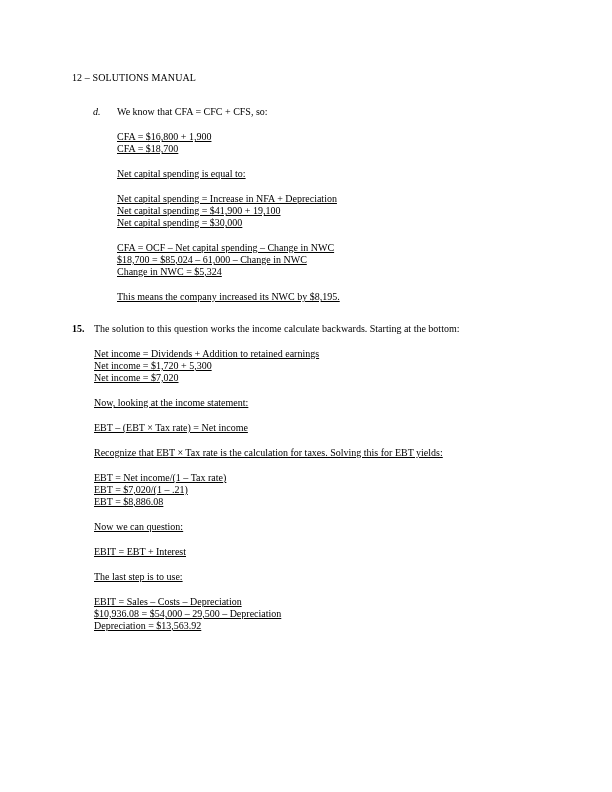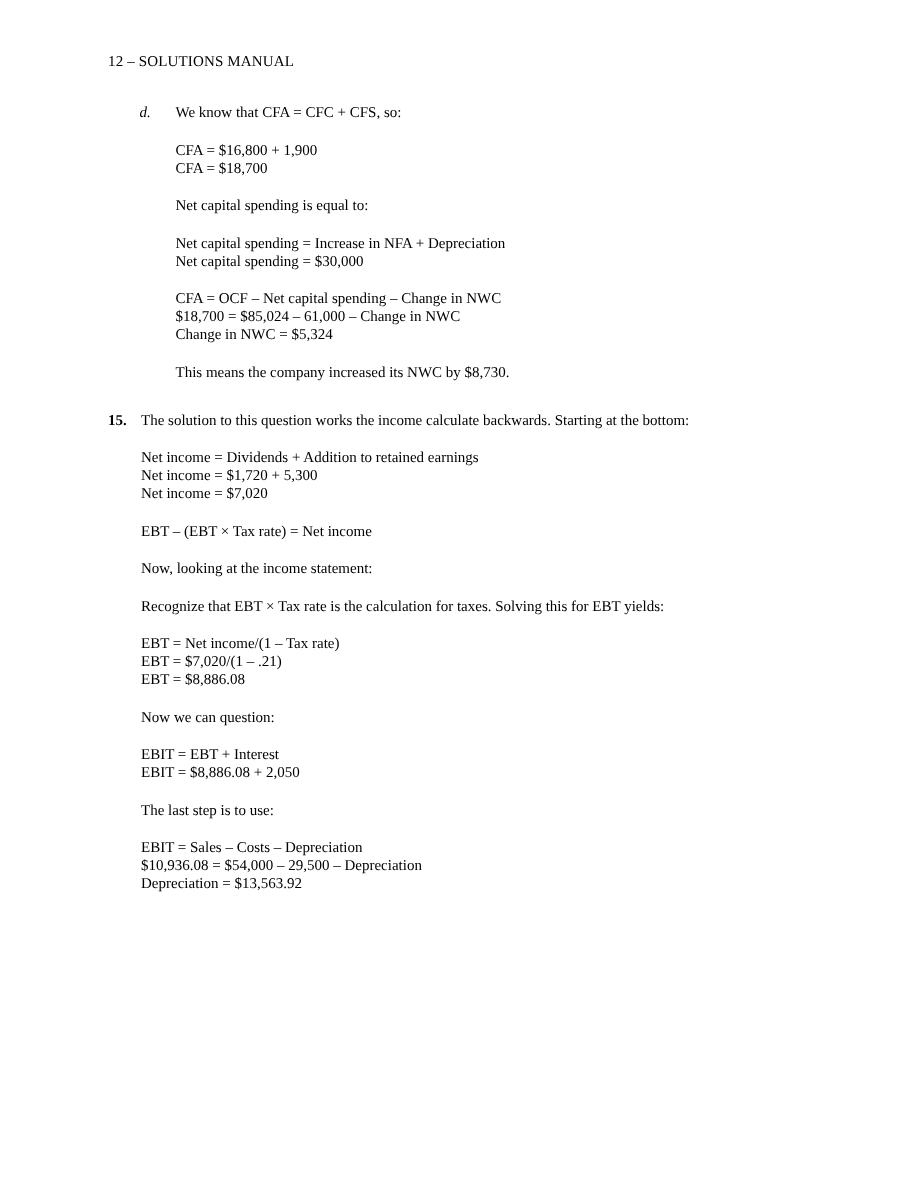--- a/index.html
+++ b/index.html
@@ -6,20 +6,21 @@
   .page {
     position: relative;
     width: 612px;
     height: 668px;
     background: #ffffff;
     color: #000000;
     font-family: "Liberation Serif", serif;
     font-size: 10px;
     line-height: 12px;
     overflow: hidden;
+    margin-top: 36px;
   }
   .page-header {
     position: absolute;
     top: 36px;
     left: 72px;
     letter-spacing: 0.1px;
   }
   .content {
     position: absolute;
     top: 70px;
@@ -27,21 +28,21 @@
     width: 468px;
   }
   .item { display: flex; align-items: flex-start; }
   .item .label { flex: none; }
   .item .body { flex: 1; min-width: 0; }
   .item-d { margin-left: 21px; }
   .item-d > .label { width: 24px; font-style: italic; }
   .item-15 { margin-top: 20px; }
   .item-15 > .label { width: 22px; font-weight: bold; }
   p, .block { margin: 0; }
-  .body > * + * { margin-top: 13px; }
+  .body > * + * { margin-top: 13px; text-decoration: underline; }
   .block div { white-space: pre; }
   .brand-badge {
     position: absolute;
     left: 489px;
     top: 747px;
     width: 84px;
     height: 26px;
     background: #14141d;
     border-radius: 6px;
     display: flex;
@@ -83,52 +84,52 @@
         <p>We know that CFA = CFC + CFS, so:</p>
         <div class="block">
           <div>CFA = $16,800 + 1,900</div>
           <div>CFA = $18,700</div>
         </div>
         <div class="block">
           <div>Net capital spending is equal to:</div>
         </div>
         <div class="block">
           <div>Net capital spending = Increase in NFA + Depreciation</div>
+          <div>Net capital spending = $41,900 + 19,100</div>
           <div>Net capital spending = $30,000</div>
         </div>
         <div class="block">
           <div>CFA = OCF – Net capital spending – Change in NWC</div>
           <div>$18,700 = $85,024 – 61,000 – Change in NWC</div>
           <div>Change in NWC = $5,324</div>
         </div>
-        <p>This means the company increased its NWC by $8,730.</p>
+        <p>This means the company increased its NWC by $8,195.</p>
       </div>
     </div>
 
     <div class="item item-15">
       <div class="label">15.</div>
       <div class="body">
         <p>The solution to this question works the income calculate backwards. Starting at the bottom:</p>
         <div class="block">
           <div>Net income = Dividends + Addition to retained earnings</div>
           <div>Net income = $1,720 + 5,300</div>
           <div>Net income = $7,020</div>
         </div>
+        <p>Now, looking at the income statement:</p>
         <p>EBT – (EBT × Tax rate) = Net income</p>
-        <p>Now, looking at the income statement:</p>
         <p>Recognize that EBT × Tax rate is the calculation for taxes. Solving this for EBT yields:</p>
         <div class="block">
           <div>EBT = Net income/(1 – Tax rate)</div>
           <div>EBT = $7,020/(1 – .21)</div>
           <div>EBT = $8,886.08</div>
         </div>
         <p>Now we can question:</p>
         <div class="block">
           <div>EBIT = EBT + Interest</div>
-          <div>EBIT = $8,886.08 + 2,050</div>
         </div>
         <p>The last step is to use:</p>
         <div class="block">
           <div>EBIT = Sales – Costs – Depreciation</div>
           <div>$10,936.08 = $54,000 – 29,500 – Depreciation</div>
           <div>Depreciation = $13,563.92</div>
         </div>
       </div>
     </div>
 

